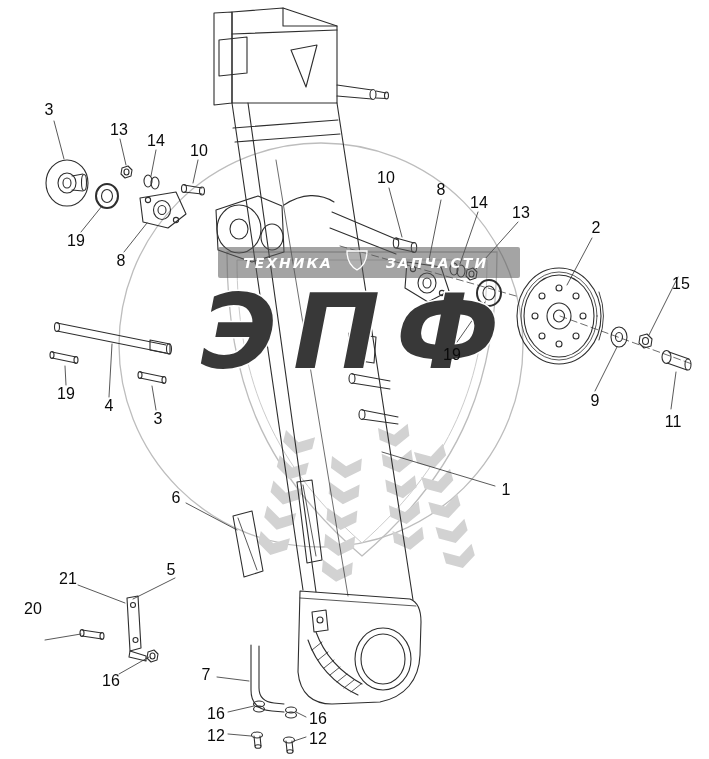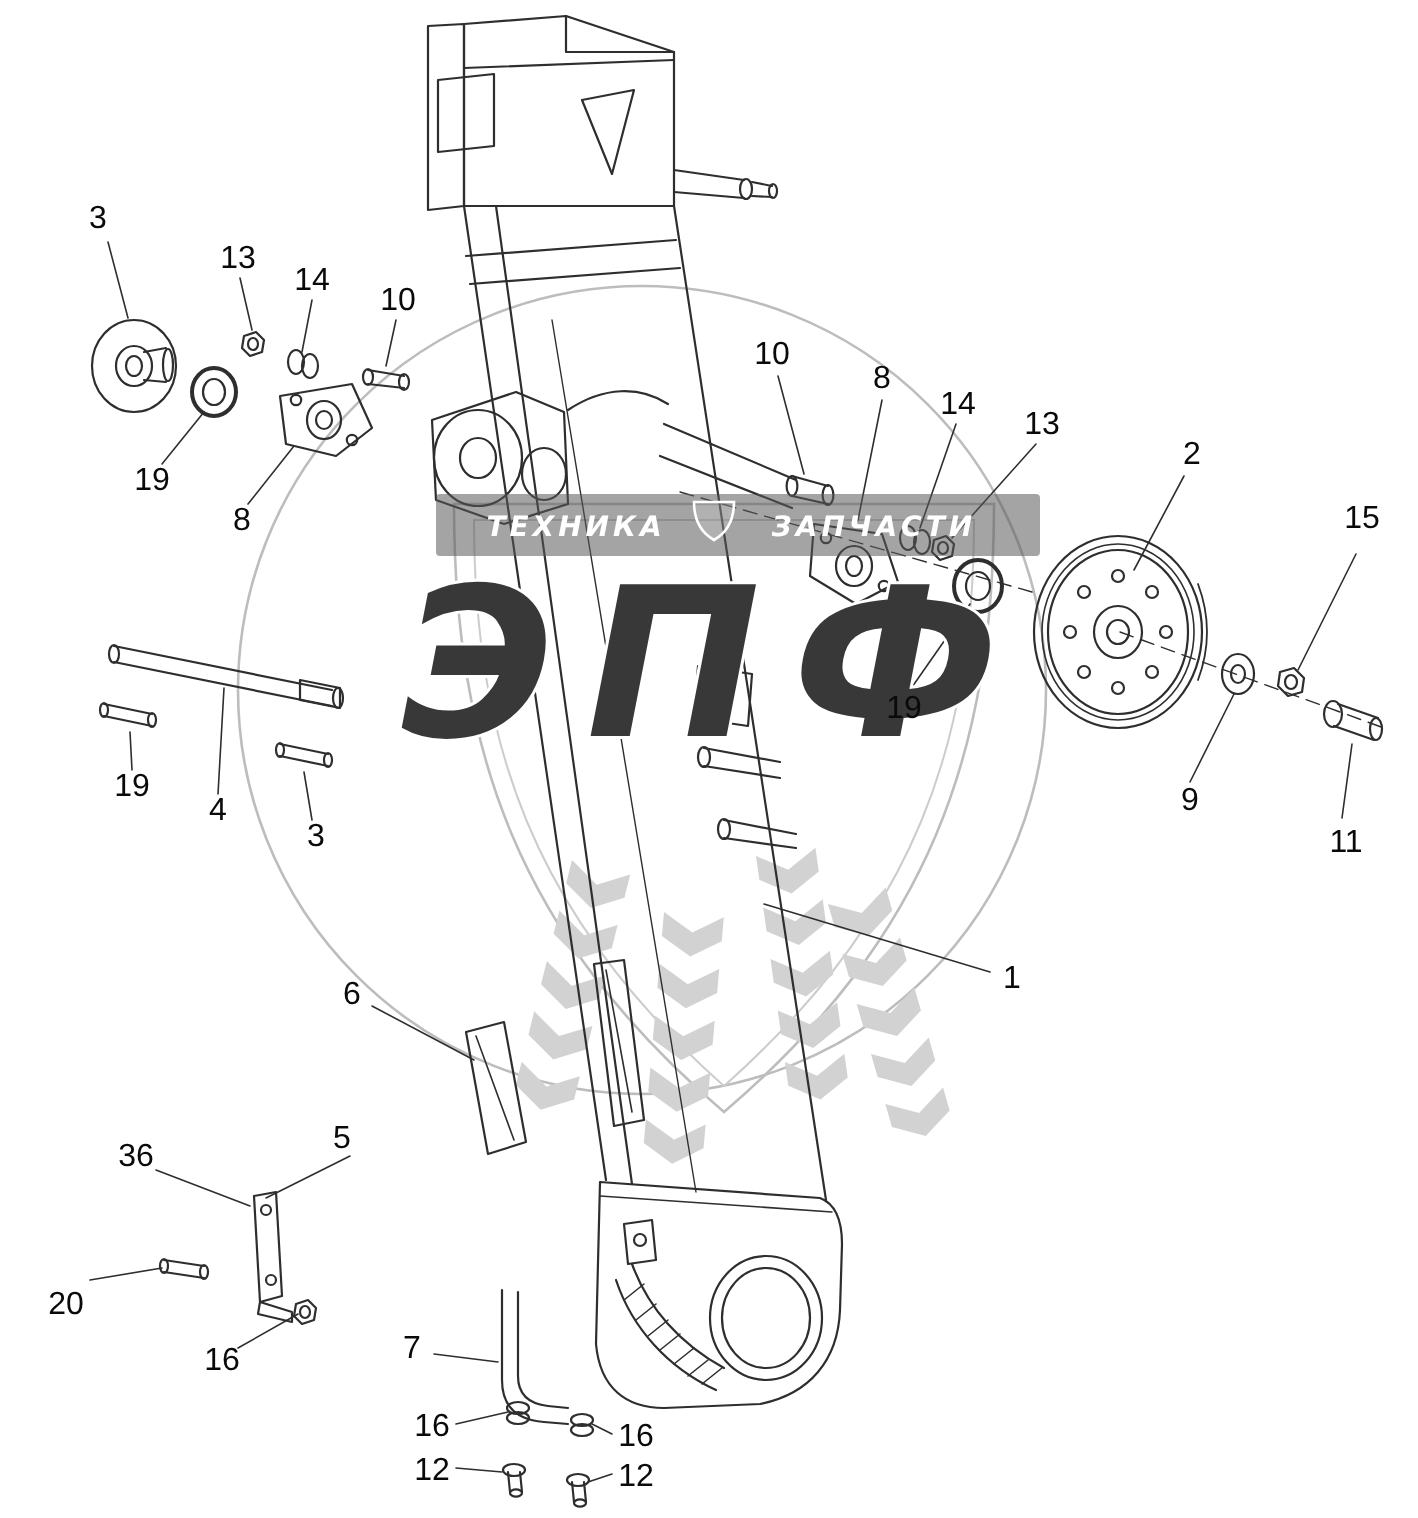--- a/index.html
+++ b/index.html
@@ -295,32 +295,32 @@
   <div class="callout" style="left:119px;top:130px">13</div>
   <div class="callout" style="left:156px;top:141px">14</div>
   <div class="callout" style="left:199px;top:151px">10</div>
   <div class="callout" style="left:76px;top:241px">19</div>
   <div class="callout" style="left:121px;top:261px">8</div>
   <div class="callout" style="left:386px;top:178px">10</div>
   <div class="callout" style="left:441px;top:190px">8</div>
   <div class="callout" style="left:479px;top:203px">14</div>
   <div class="callout" style="left:521px;top:213px">13</div>
   <div class="callout" style="left:596px;top:228px">2</div>
-  <div class="callout" style="left:681px;top:260px">15</div>
+  <div class="callout" style="left:681px;top:284px">15</div>
   <div class="callout" style="left:452px;top:355px">19</div>
   <div class="callout" style="left:595px;top:401px">9</div>
   <div class="callout" style="left:673px;top:422px">11</div>
   <div class="callout" style="left:66px;top:394px">19</div>
   <div class="callout" style="left:109px;top:406px">4</div>
   <div class="callout" style="left:158px;top:419px">3</div>
   <div class="callout" style="left:506px;top:490px">1</div>
   <div class="callout" style="left:176px;top:498px">6</div>
   <div class="callout" style="left:171px;top:570px">5</div>
-  <div class="callout" style="left:68px;top:579px">36</div>
-  <div class="callout" style="left:33px;top:653px">20</div>
+  <div class="callout" style="left:68px;top:579px">21</div>
+  <div class="callout" style="left:33px;top:609px">20</div>
   <div class="callout" style="left:111px;top:681px">16</div>
   <div class="callout" style="left:206px;top:675px">7</div>
   <div class="callout" style="left:216px;top:714px">16</div>
   <div class="callout" style="left:318px;top:719px">16</div>
   <div class="callout" style="left:216px;top:736px">12</div>
   <div class="callout" style="left:318px;top:739px">12</div>
 </div>
 
 </div>
 

